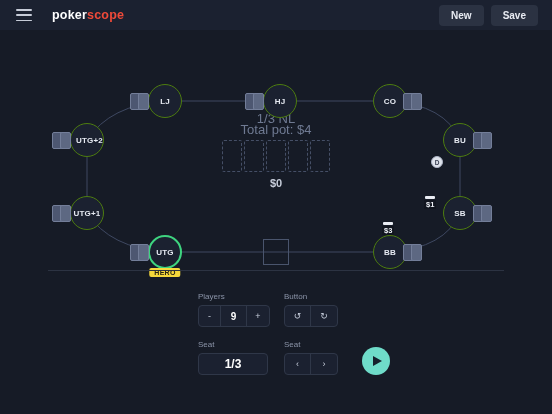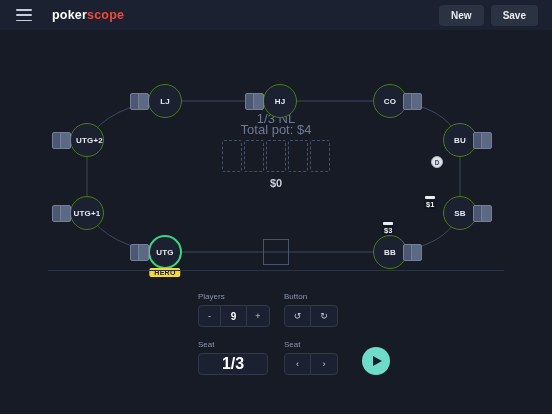--- a/index.html
+++ b/index.html
@@ -167,21 +167,21 @@
   .seg .w26 { width: 26px; }
   .seg .val {
     width: 26px; color: #ffffff; font-weight: bold; font-size: 10px;
     display: flex; align-items: center; justify-content: center;
     border-right: 1px solid #2f3748;
   }
   .stake-field {
     width: 70px; height: 22px;
     border: 1px solid #2f3748; border-radius: 4px;
     background: #1b2130; color: #ffffff;
-    font-size: 16px; font-weight: bold;
+    font-size: 12px; font-weight: bold;
     font-family: "Liberation Sans", sans-serif;
     text-align: center;
   }
   .play-btn {
     margin-top: 22px; margin-left: 10px;
     width: 28px; height: 28px; border-radius: 50%;
     background: #6fdcc9; border: none; cursor: pointer;
     display: flex; align-items: center; justify-content: center;
   }
   .play-btn .tri {

